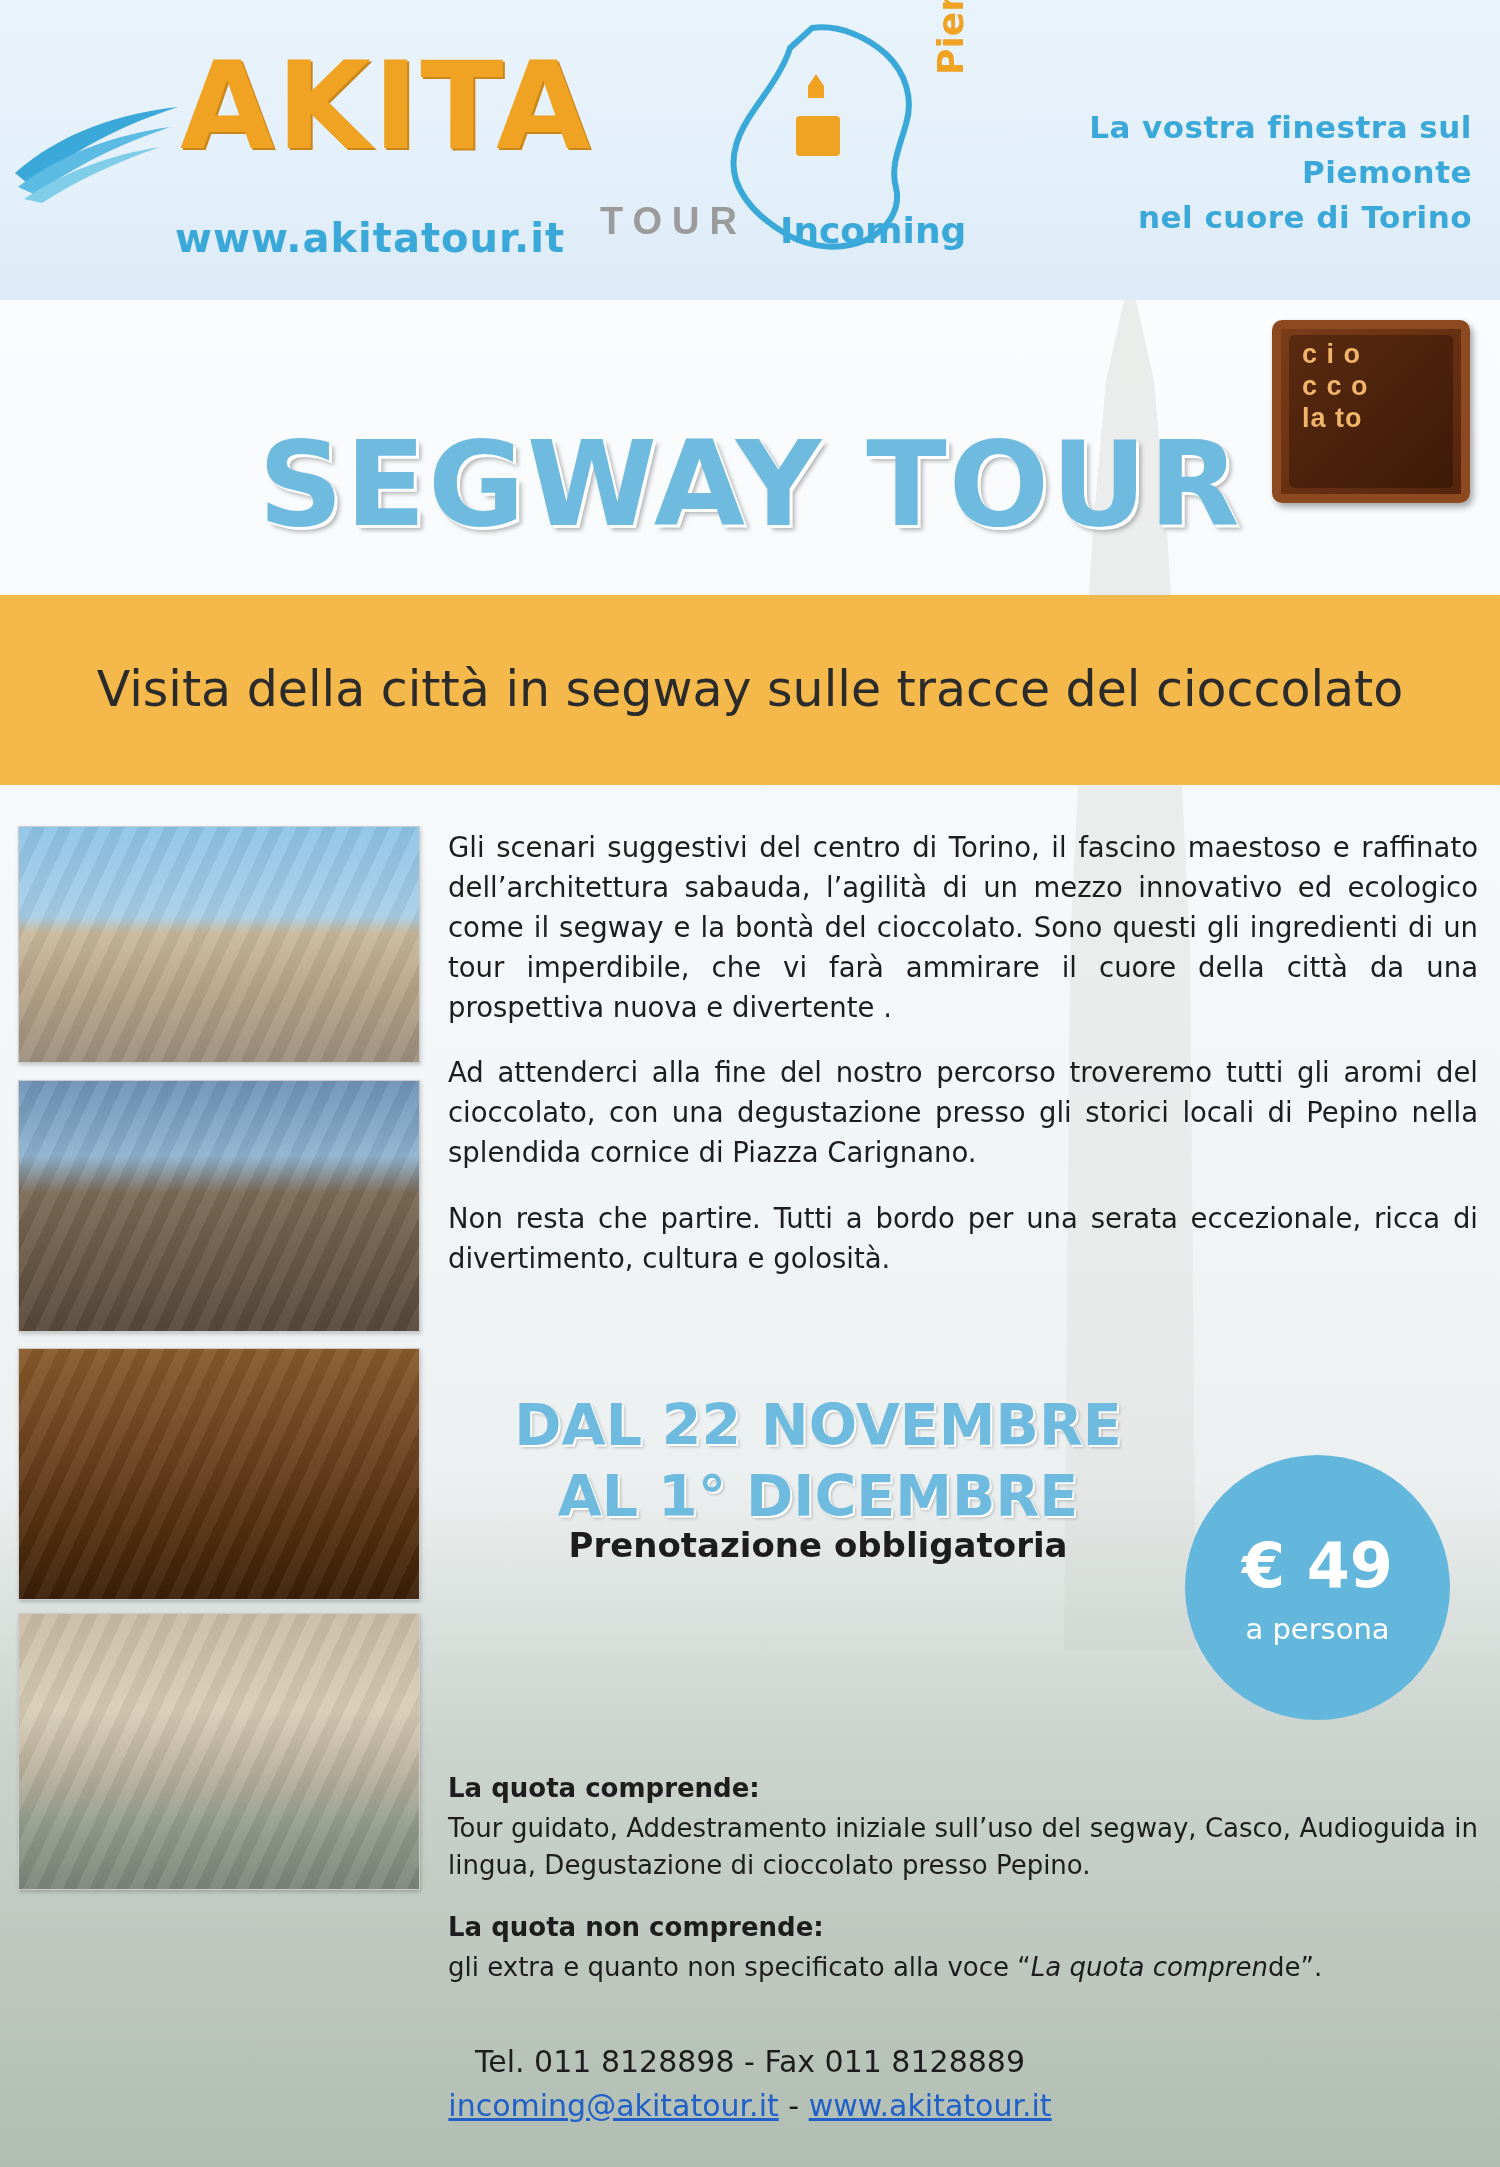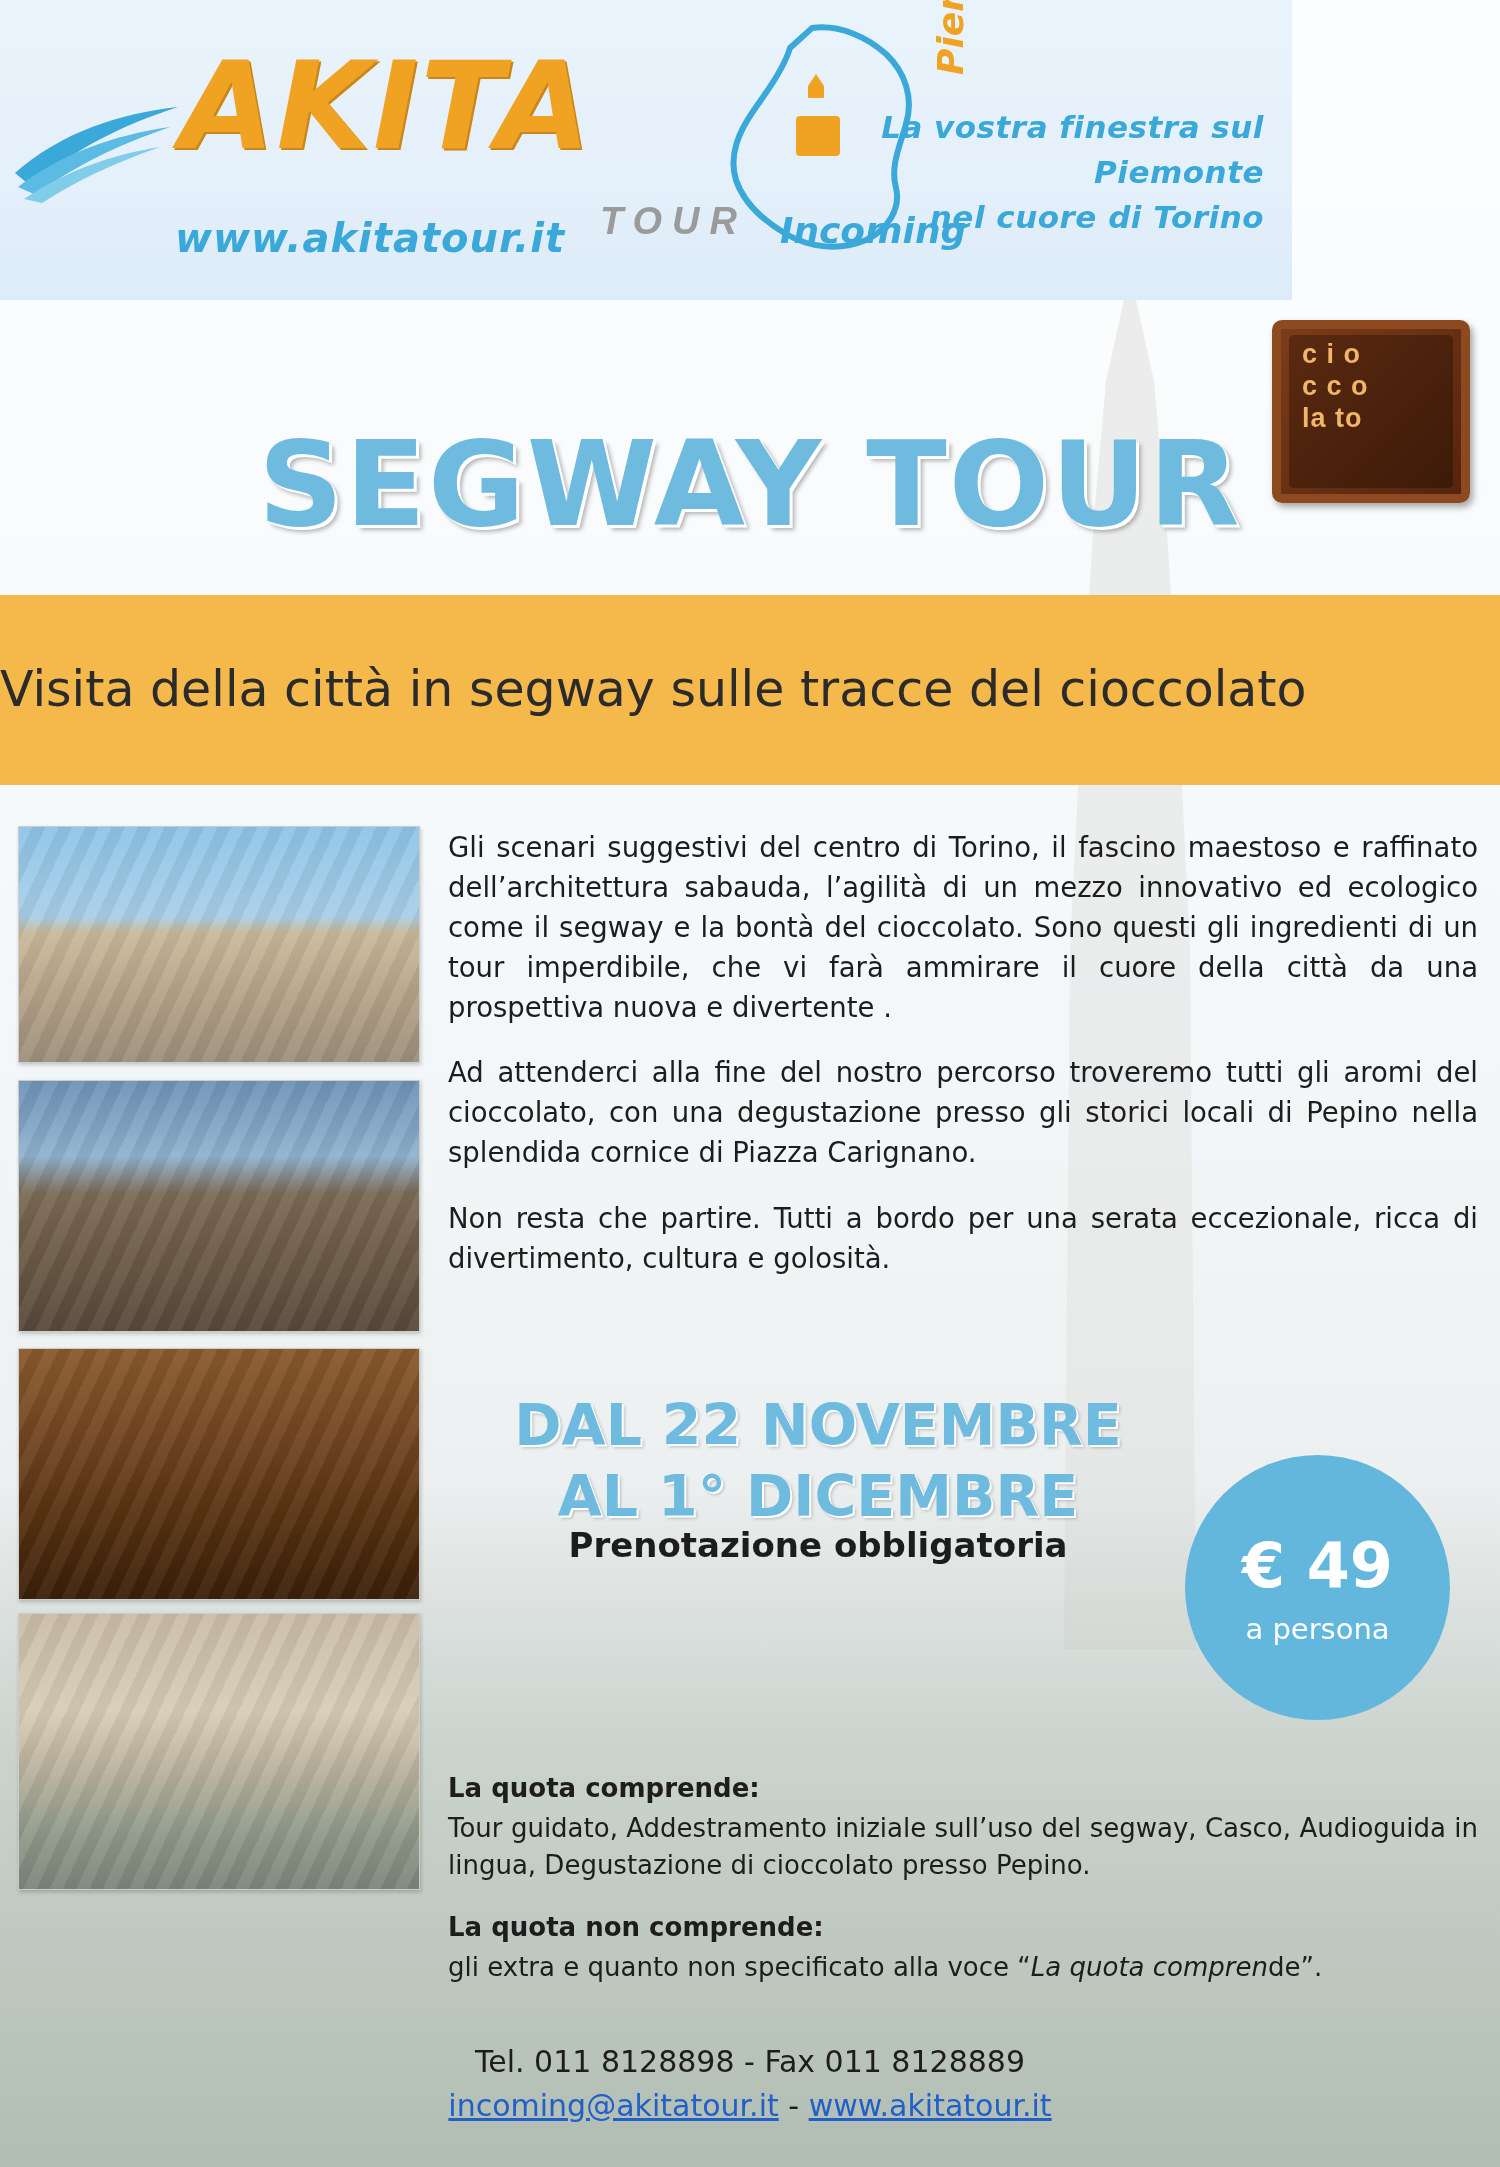--- a/index.html
+++ b/index.html
@@ -26,24 +26,23 @@
     z-index:0;
   }
   .bg-city{
     position:absolute;left:0;top:1480px;width:1500px;height:687px;
     background:linear-gradient(to bottom, rgba(255,255,255,0.0), rgba(150,165,150,0.35) 40%, rgba(120,140,120,0.45));
     z-index:0;
   }
 
   
   .header{
-    position:absolute;left:0;top:0;width:1292px;height:300px;
+    position:absolute;left:0;top:0;width:1500px;height:300px;
     background:linear-gradient(to bottom,#e9f3fb 0%,#e4f0fa 60%,#dcebf7 100%);
     z-index:2;
-    font-style:italic;
   }
   .swoosh{position:absolute;left:10px;top:95px;width:170px;height:110px;}
   .logo-akita{
     position:absolute;left:180px;top:45px;
     font-family:"DejaVu Sans", sans-serif;
     font-weight:bold;font-size:122px;letter-spacing:2px;
     color:#F0A323;
     text-shadow:2px 2px 0 #c9861a;
     line-height:1;
   }
@@ -102,21 +101,21 @@
     color:#6fbbe0;
     text-shadow:3px 3px 0 #ffffff, 5px 5px 4px rgba(90,90,90,0.45);
     z-index:6;
   }
 
   
   .subtitle-band{
     position:absolute;left:0;top:595px;width:1500px;height:190px;
     background:#F5B94B;
     z-index:4;
-    display:flex;flex-direction:column;align-items:flex-start;justify-content:center;
+    display:flex;flex-direction:column;align-items:center;justify-content:center;
   }
   .subtitle-band div{
     font-family:"DejaVu Sans", sans-serif;
     font-size:49px;color:#2b2b2b;line-height:1.35;
   }
 
   
   .photo{position:absolute;left:18px;width:400px;z-index:5;
     border:1px solid #cccccc; box-shadow:1px 2px 4px rgba(0,0,0,0.2);}
   .p1{top:826px;height:235px;background:linear-gradient(to bottom,#8ec4e8 0%,#a8d0e8 38%,#c9b99b 45%,#b7a489 70%,#9c8f7c 100%);}

